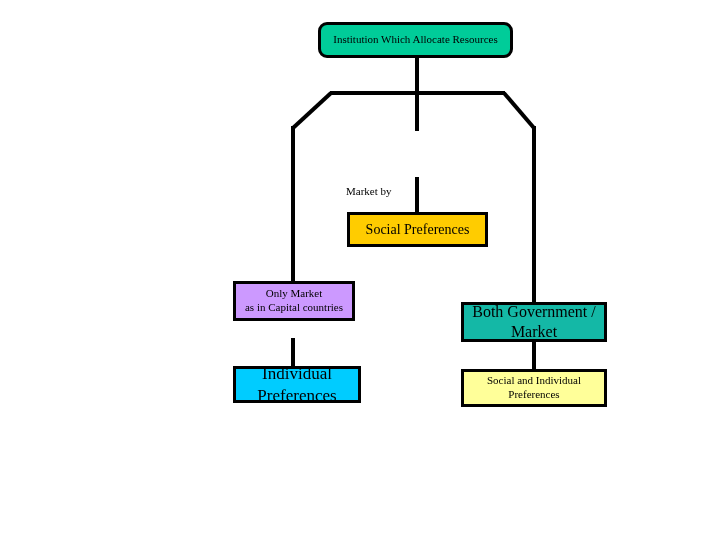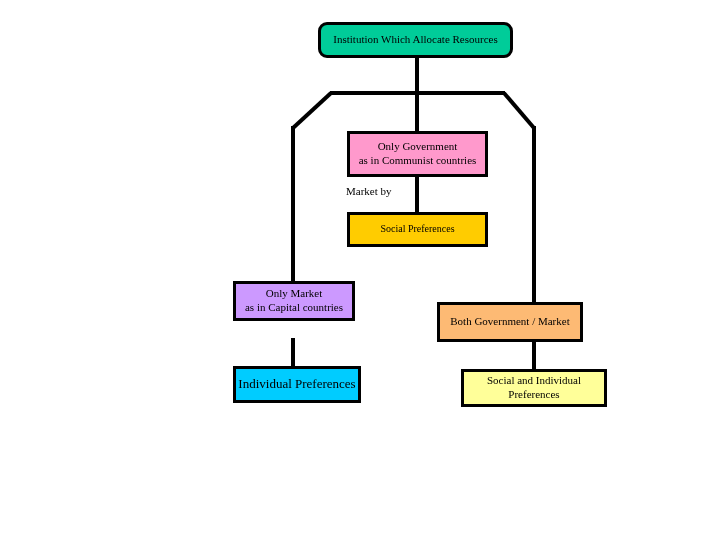--- a/index.html
+++ b/index.html
@@ -53,45 +53,45 @@
     height: 46px;
     background: #ff99cc;
     font-size: 11px;
   }
   .node-social-pref {
     left: 347px;
     top: 212px;
     width: 141px;
     height: 35px;
     background: #ffcc00;
-    font-size: 10px;
+    font-size: 14px;
   }
   .node-market {
     left: 233px;
     top: 281px;
     width: 122px;
     height: 40px;
     background: #cc99ff;
     font-size: 11px;
   }
   .node-indiv-pref {
     left: 233px;
     top: 366px;
     width: 128px;
     height: 37px;
     background: #00ccff;
-    font-size: 13px;
+    font-size: 17px;
   }
   .node-both {
-    left: 437px;
+    left: 461px;
     top: 302px;
     width: 146px;
     height: 40px;
-    background: #fdba74;
-    font-size: 11px;
+    background: #14b8a6;
+    font-size: 16px;
   }
   .node-soc-indiv {
     left: 461px;
     top: 369px;
     width: 146px;
     height: 38px;
     background: #ffff99;
     font-size: 11px;
   }
   .free-label {
@@ -119,22 +119,20 @@
       <line x1="504" y1="93" x2="534" y2="128"></line>
       <line x1="534" y1="126" x2="534" y2="303"></line>
       <line x1="417" y1="177" x2="417" y2="213"></line>
       <line x1="293" y1="338" x2="293" y2="368"></line>
       <line x1="534" y1="341" x2="534" y2="371"></line>
     </g>
   </svg>
 
   <div class="node node-root">Institution Which Allocate Resources</div>
 
-  <div class="node node-gov">Only Government
-as in Communist countries</div>
 
   <div class="free-label">Market by</div>
 
   <div class="node node-social-pref">Social Preferences</div>
 
   <div class="node node-market">Only Market
 as in Capital countries</div>
 
   <div class="node node-indiv-pref">Individual Preferences</div>
 

